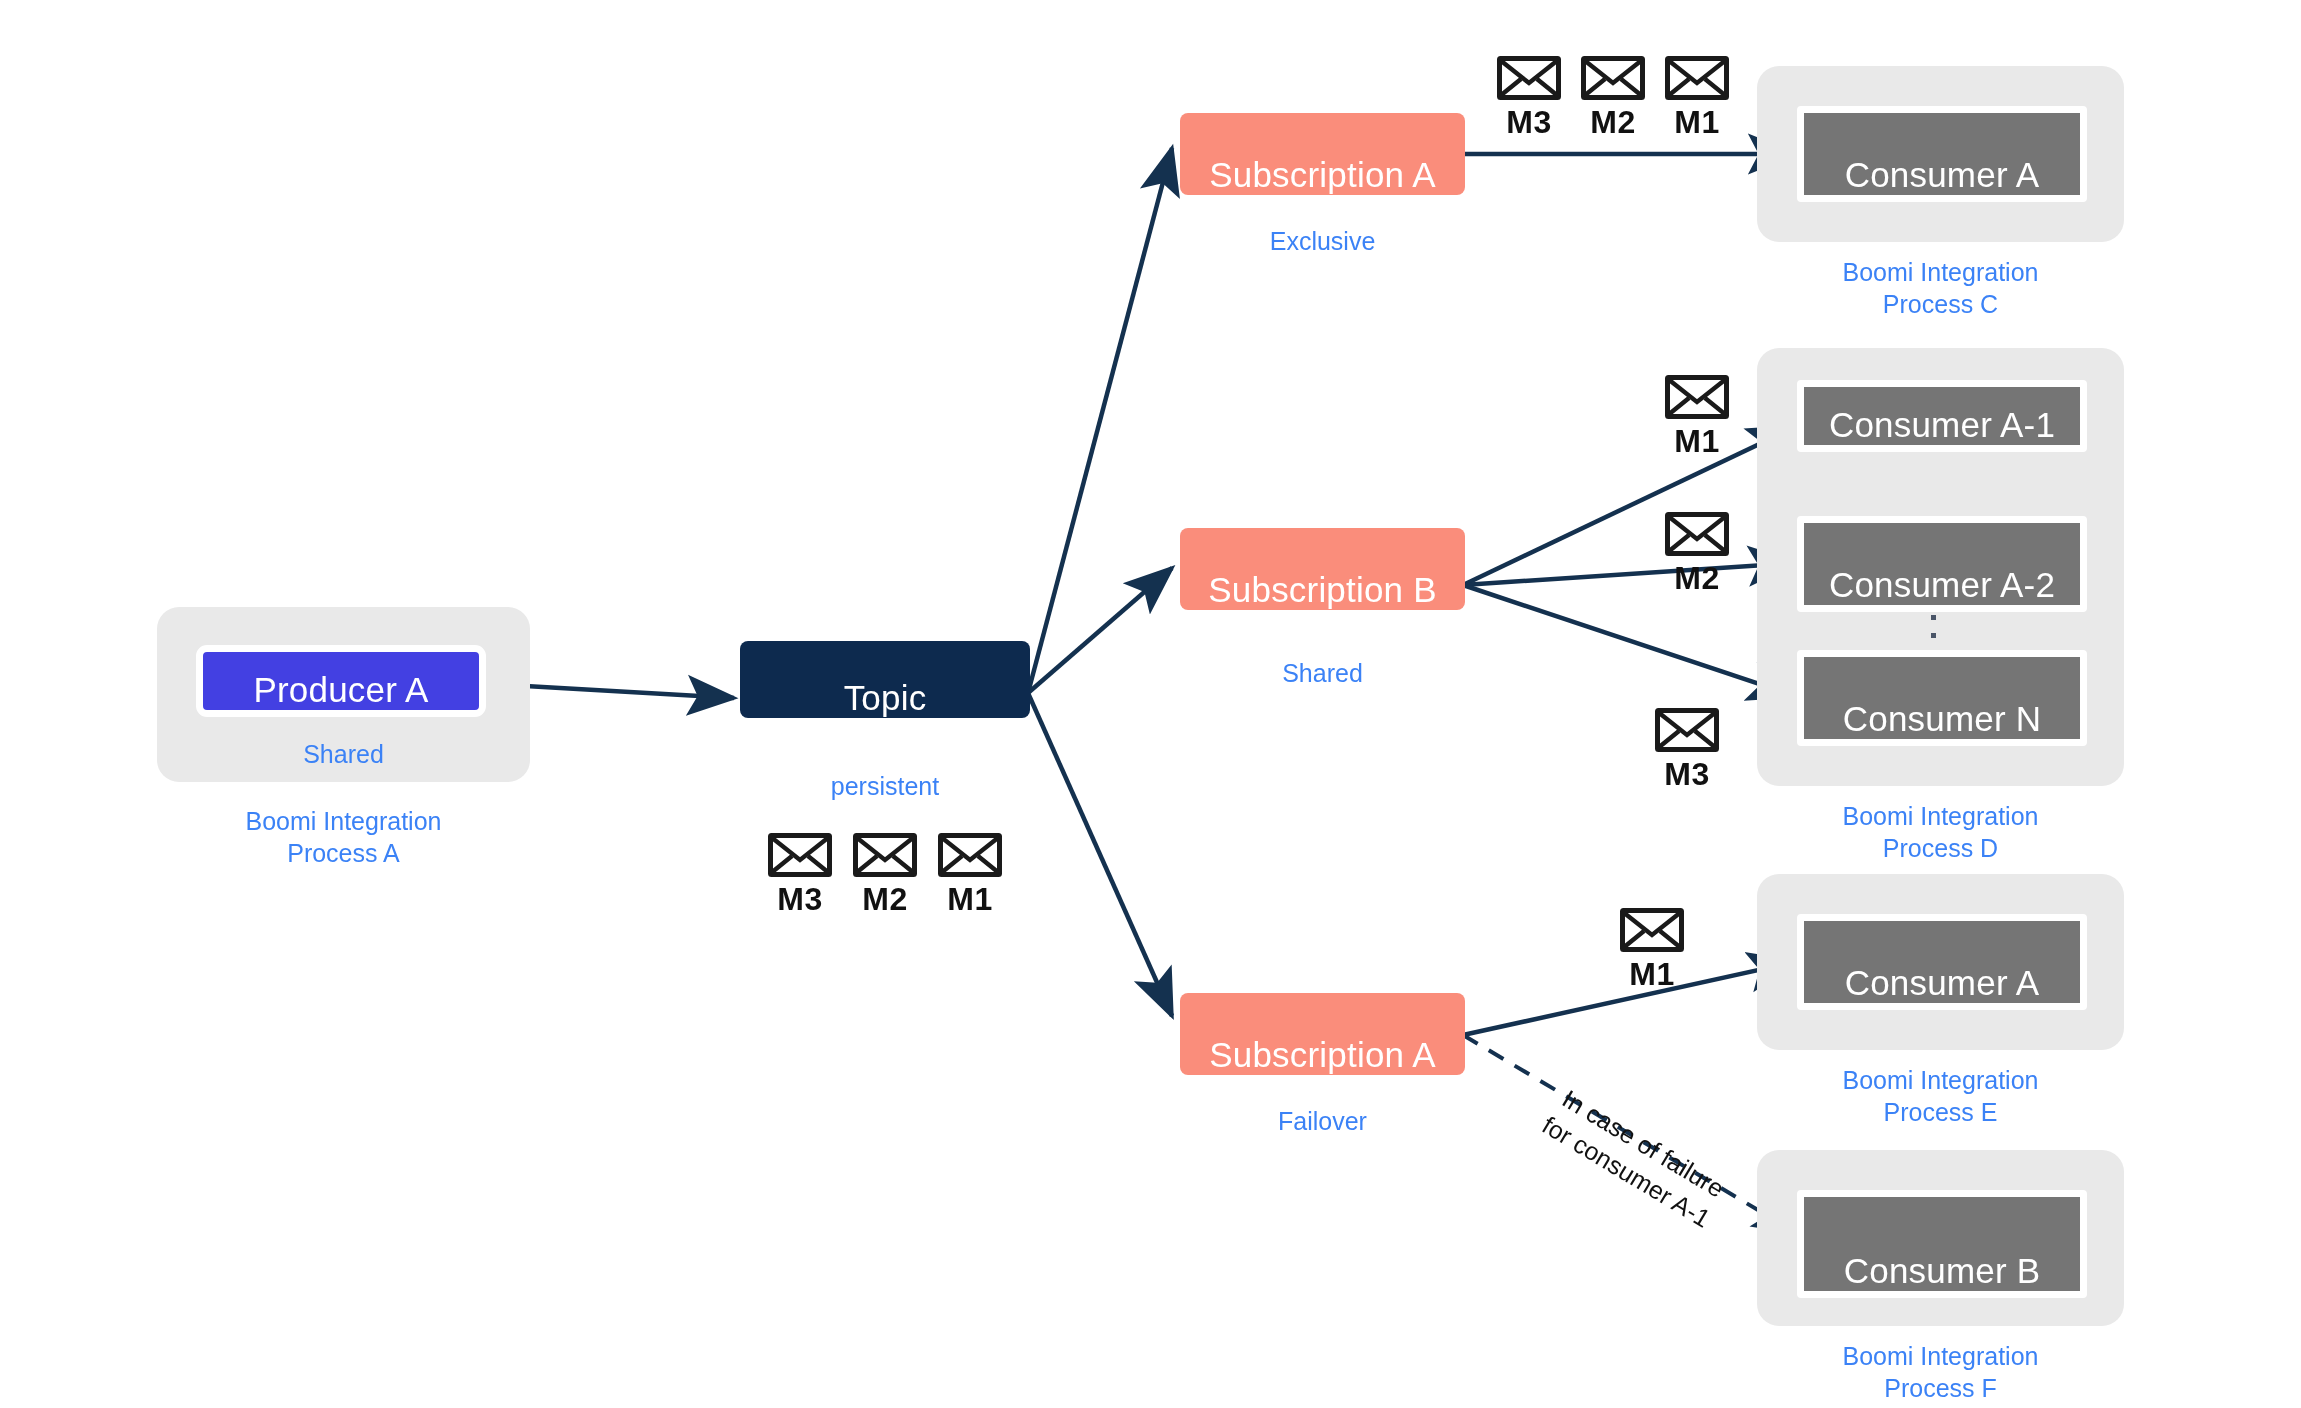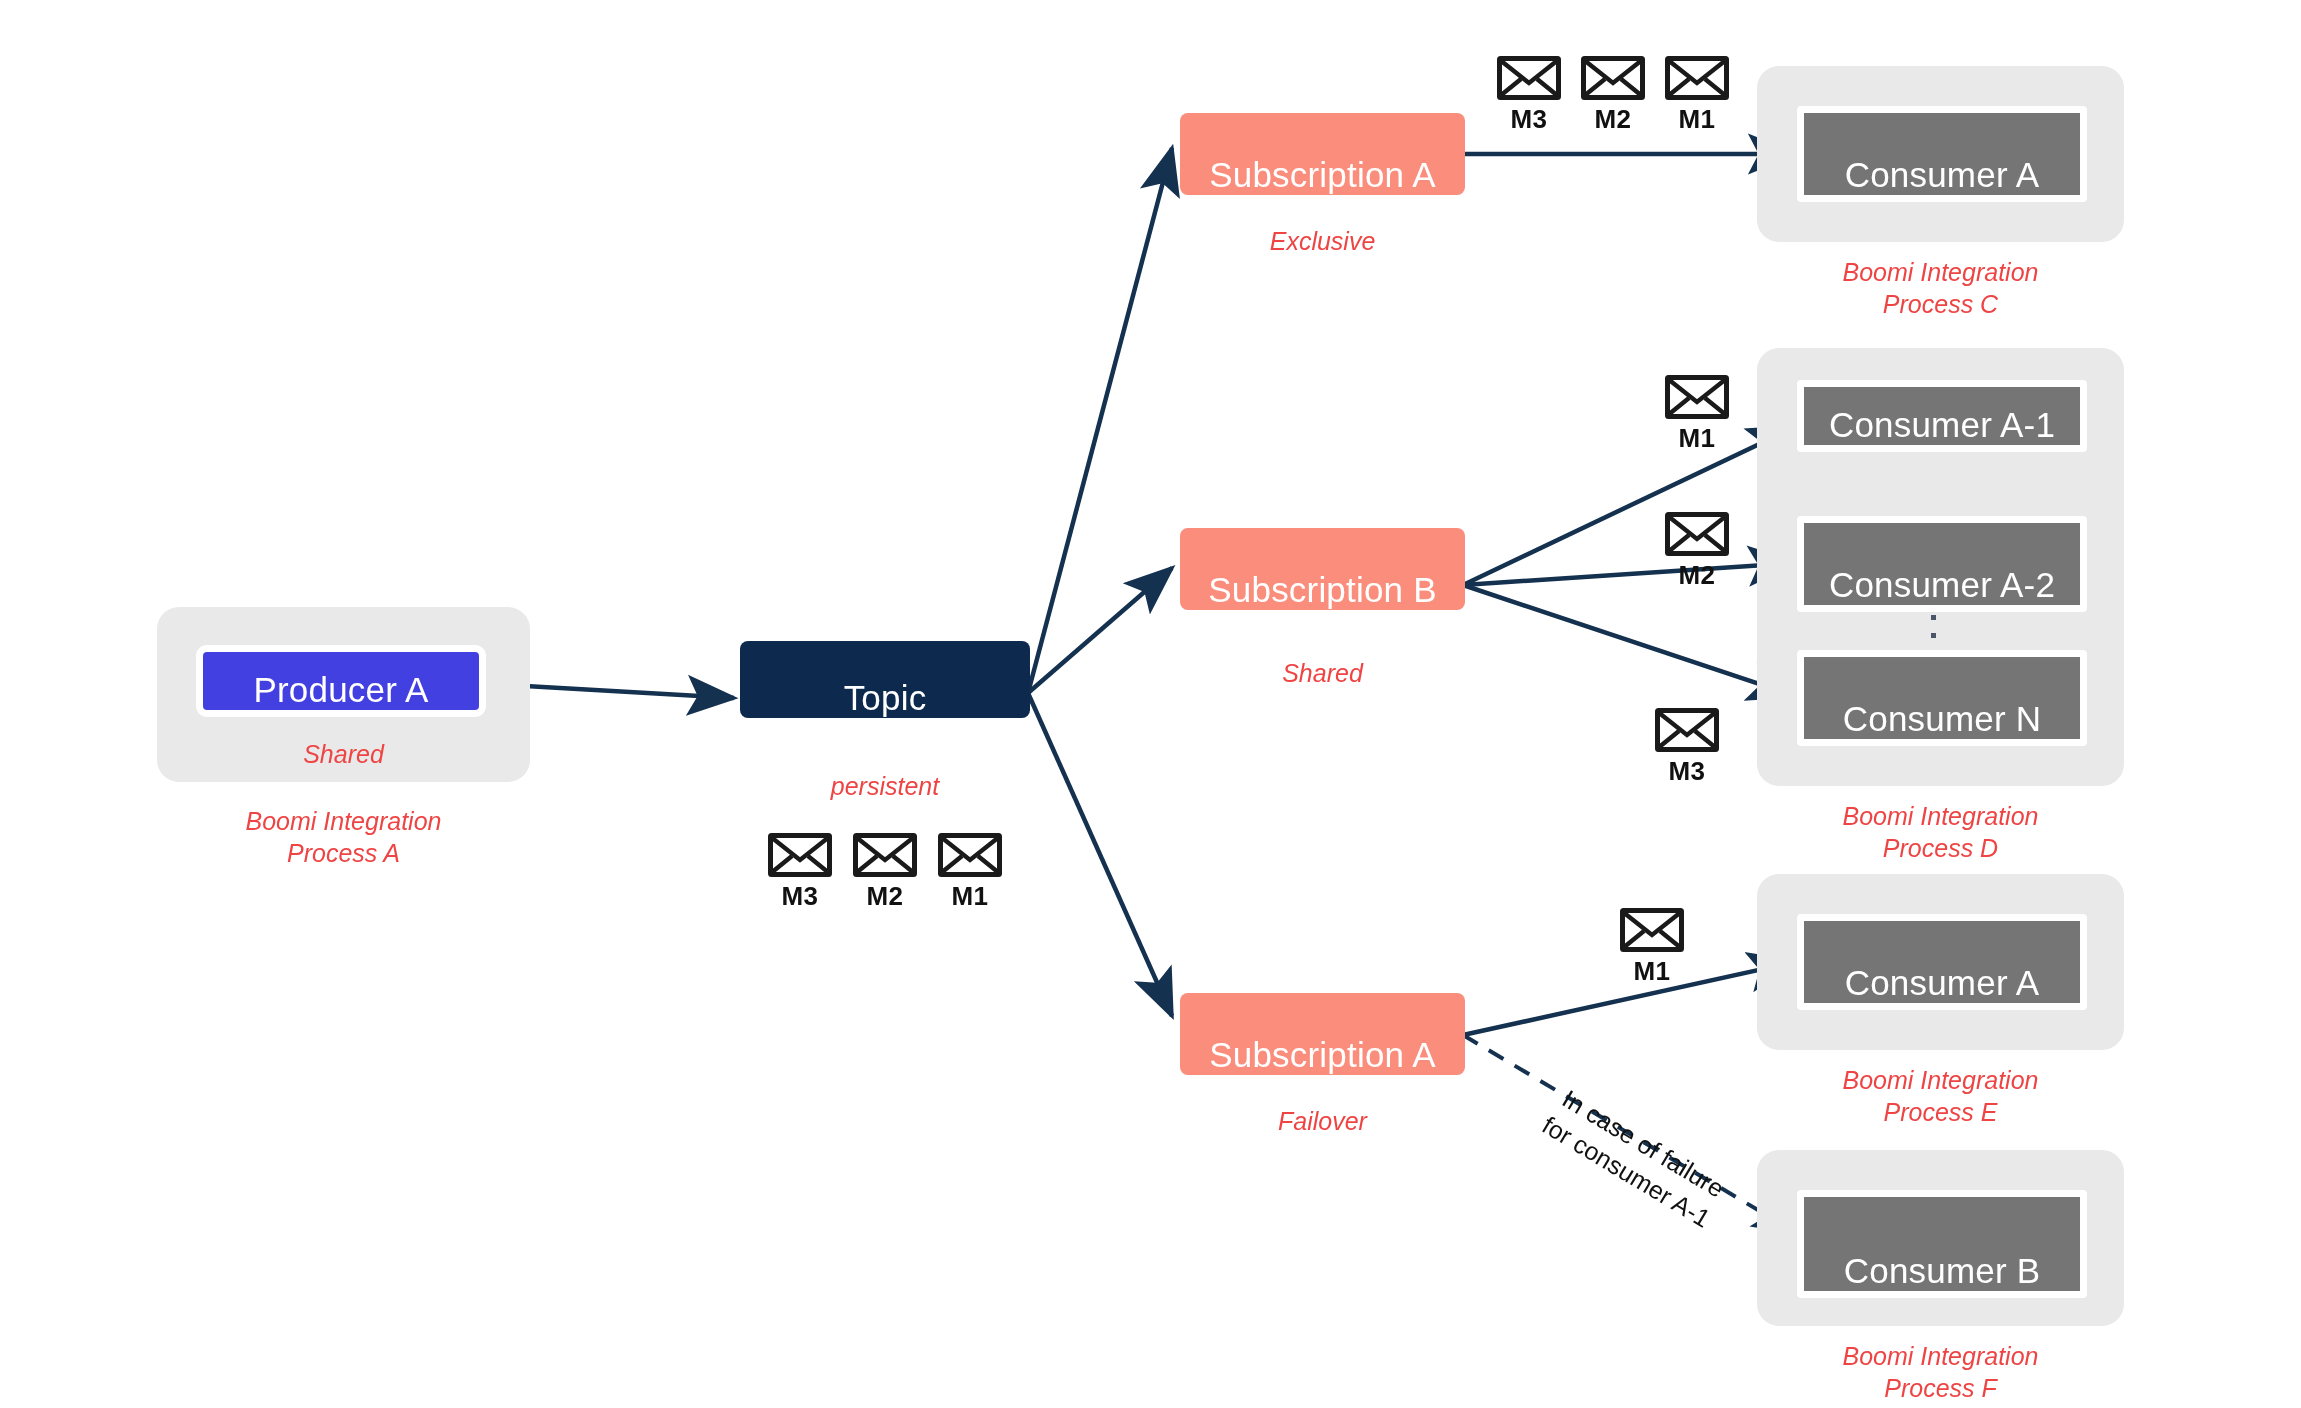--- a/index.html
+++ b/index.html
@@ -67,22 +67,21 @@
   .node.consumer {
     background: #757575;
     border-radius: 4px;
     border: 7px solid #ffffff;
     font-size: 35px;
   }
 
   
   .caption {
     position: absolute;
-    font-style: italic;
-    color: #ef4444;
+    color: #3b82f6;
     font-size: 25px;
     text-align: center;
     line-height: 1.28;
     white-space: pre-line;
   }
   .caption.sub-mode { font-size: 25px; }
   .caption.process { font-size: 25px; }
 
   
   .msg {
@@ -90,21 +89,21 @@
     width: 64px;
   }
   .msg .env {
     display: block;
     width: 64px;
     height: 44px;
   }
   .msg .mlabel {
     display: block;
     text-align: center;
-    font-size: 26px;
+    font-size: 32px;
     font-weight: bold;
     color: #111111;
     margin-top: 4px;
     letter-spacing: 0.5px;
   }
 
   
   .vdots {
     position: absolute;
     display: flex;

